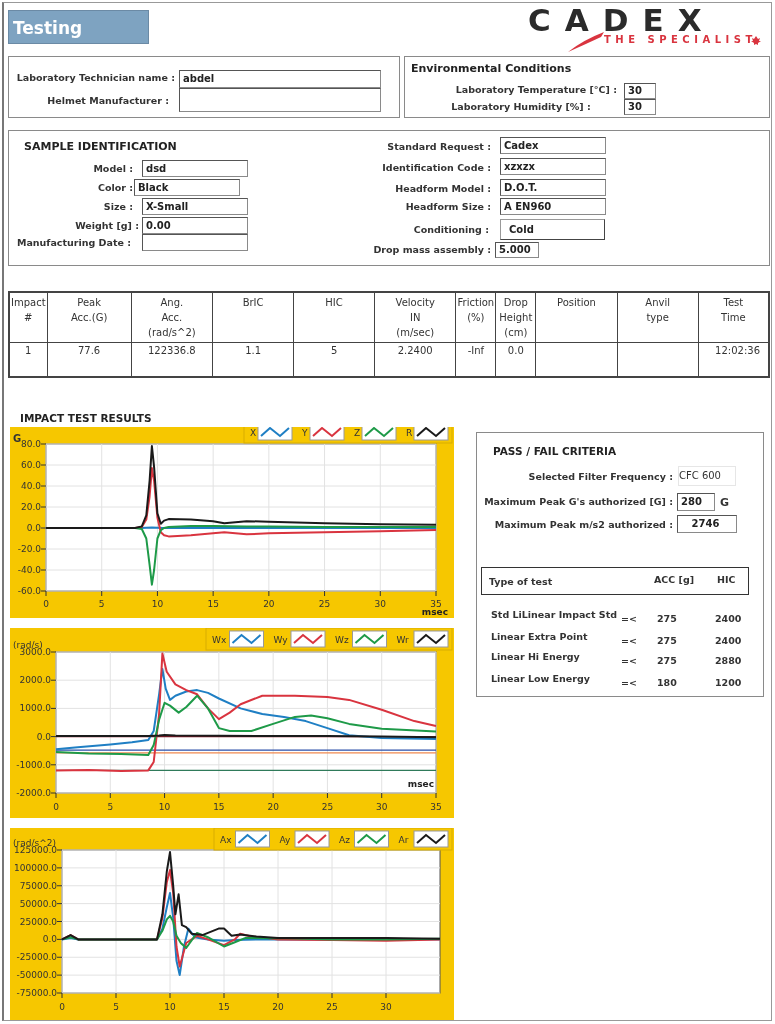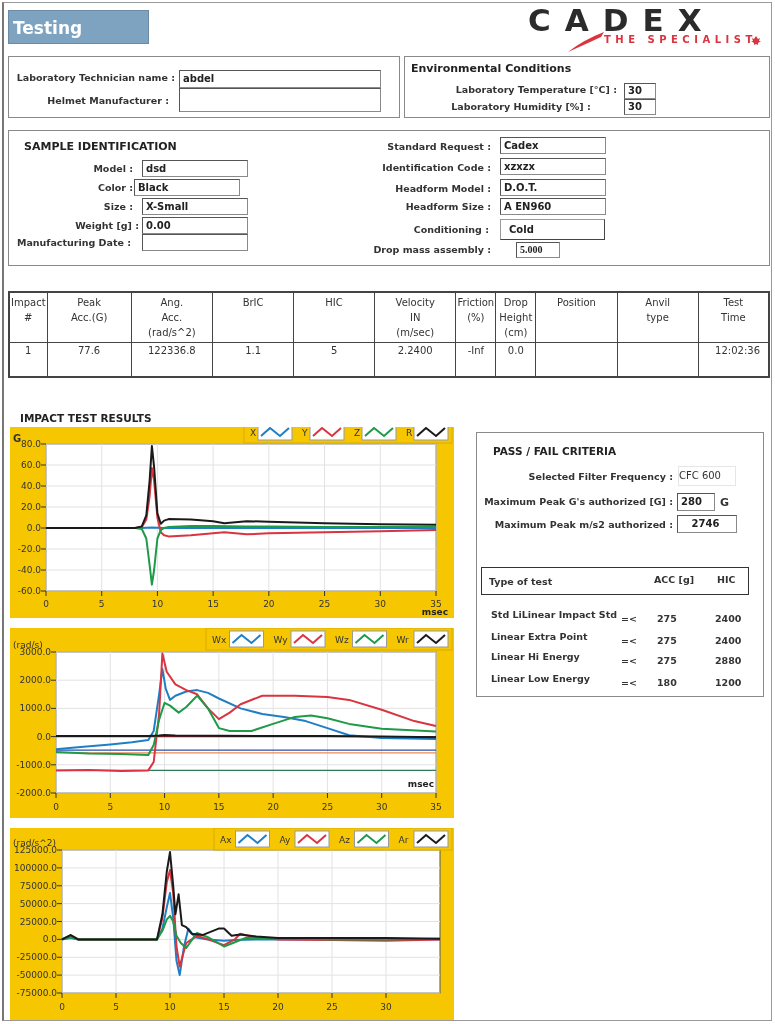--- a/index.html
+++ b/index.html
@@ -70,21 +70,21 @@
   <div class="abs field" style="left:491px; top:6px; width:106px; height:17px;">Cadex</div>
   <div class="abs lbl" style="left:340px; top:31px; width:142px;">Identification Code :</div>
   <div class="abs field" style="left:491px; top:27px; width:106px; height:17px;">xzxzx</div>
   <div class="abs lbl" style="left:340px; top:52px; width:142px;">Headform Model :</div>
   <div class="abs field" style="left:491px; top:48px; width:106px; height:17px;">D.O.T.</div>
   <div class="abs lbl" style="left:340px; top:70px; width:142px;">Headform Size :</div>
   <div class="abs field" style="left:491px; top:67px; width:106px; height:17px;">A  EN960</div>
   <div class="abs lbl" style="left:340px; top:93px; width:140px;">Conditioning :</div>
   <div class="abs field" style="left:491px; top:88px; width:105px; height:21px; line-height:19px; padding-left:8px; border:1px solid #999; border-right:1px solid #444; border-bottom:1px solid #444;">Cold</div>
   <div class="abs lbl" style="left:340px; top:113px; width:142px;">Drop mass assembly :</div>
-  <div class="abs field" style="left:507px; top:111px; width:44px; height:16px; line-height:14px;font-family:Liberation Serif, serif;">5.000</div>
+  <div class="abs field" style="left:486px; top:111px; width:44px; height:16px; line-height:14px;">5.000</div>
 </div>
 
 <table class="impact">
   <colgroup>
     <col style="width:34px">
       <col style="width:85px">
       <col style="width:82px">
       <col style="width:82px">
       <col style="width:82px">
     <col style="width:82px">

